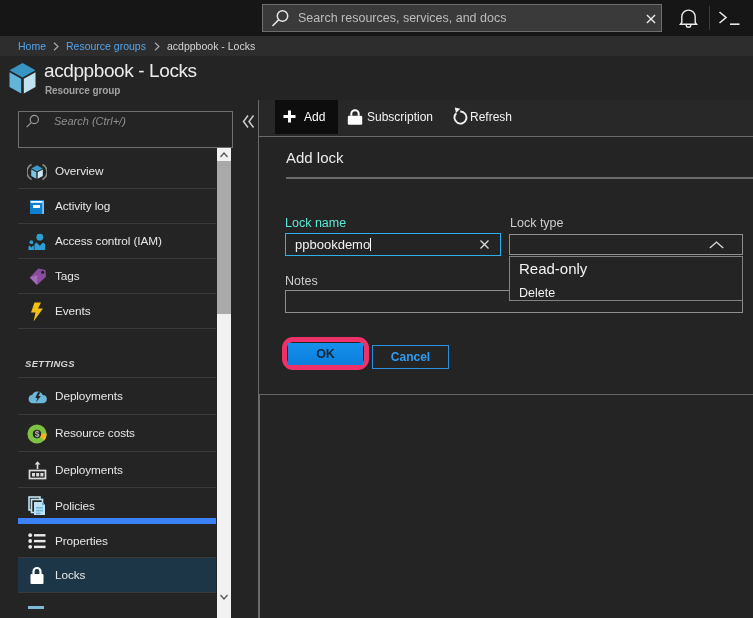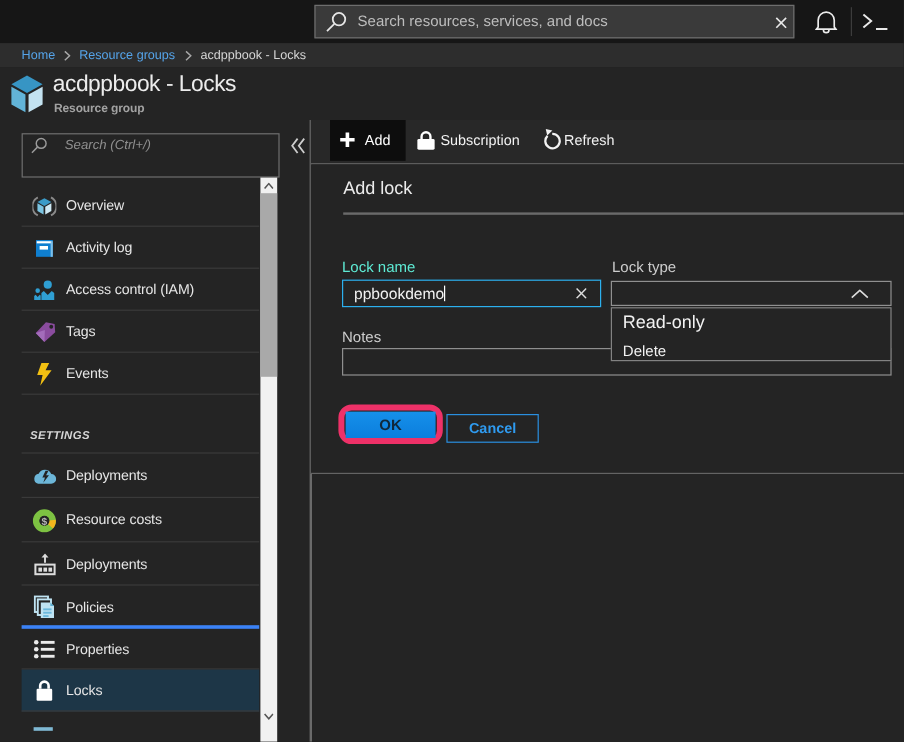--- a/index.html
+++ b/index.html
@@ -148,21 +148,21 @@
               <line x1="9.5" y1="2" x2="9.5" y2="8" stroke="#dcdcdc" stroke-width="1.6"></line>
               <polygon points="9.5,0.3 12.4,3.6 6.6,3.6" fill="#dcdcdc"></polygon>
               <rect x="1.5" y="9.5" width="16" height="8" fill="none" stroke="#dcdcdc" stroke-width="1.7"></rect>
               <rect x="4" y="12" width="3" height="3.4" fill="#dcdcdc"></rect>
               <rect x="8.2" y="12" width="3" height="3.4" fill="#dcdcdc"></rect>
               <rect x="12.4" y="12" width="3" height="3.4" fill="#dcdcdc"></rect>
             </svg>
           </div>
           <div class="abs" style="left:37px;top:0;height:36px;line-height:36px;font-size:11.8px;letter-spacing:-0.1px;color:#e6e6e6;">Deployments</div>
         </div>
-        <div class="abs" style="left:18px;top:388px;width:198px;height:36px;border-bottom:3px solid #3b82f6;">
+        <div class="abs" style="left:18px;top:388px;width:198px;height:36px;border-bottom:6px solid #3b82f6;">
           <div class="abs" style="left:9px;top:8px;width:20px;height:20px;display:flex;align-items:center;justify-content:center;">
             <svg width="19" height="20" viewBox="0 0 19 20">
               <rect x="1" y="1" width="11" height="13" fill="#242424" stroke="#bfe3f2" stroke-width="1.6"></rect>
               <rect x="3.5" y="3.5" width="11" height="13" fill="#242424" stroke="#bfe3f2" stroke-width="1.6"></rect>
               <path d="M6 6 L14 6 L17 9 L17 19 L6 19 Z" fill="#bfe3f2"></path>
               <path d="M14 6 L14 9 L17 9 Z" fill="#5aaed2"></path>
               <rect x="8" y="11" width="7" height="1.6" fill="#6cb9dd"></rect>
               <rect x="8" y="13.8" width="7" height="1.6" fill="#6cb9dd"></rect>
               <rect x="8" y="16.6" width="4.5" height="1.6" fill="#6cb9dd"></rect>
             </svg>

